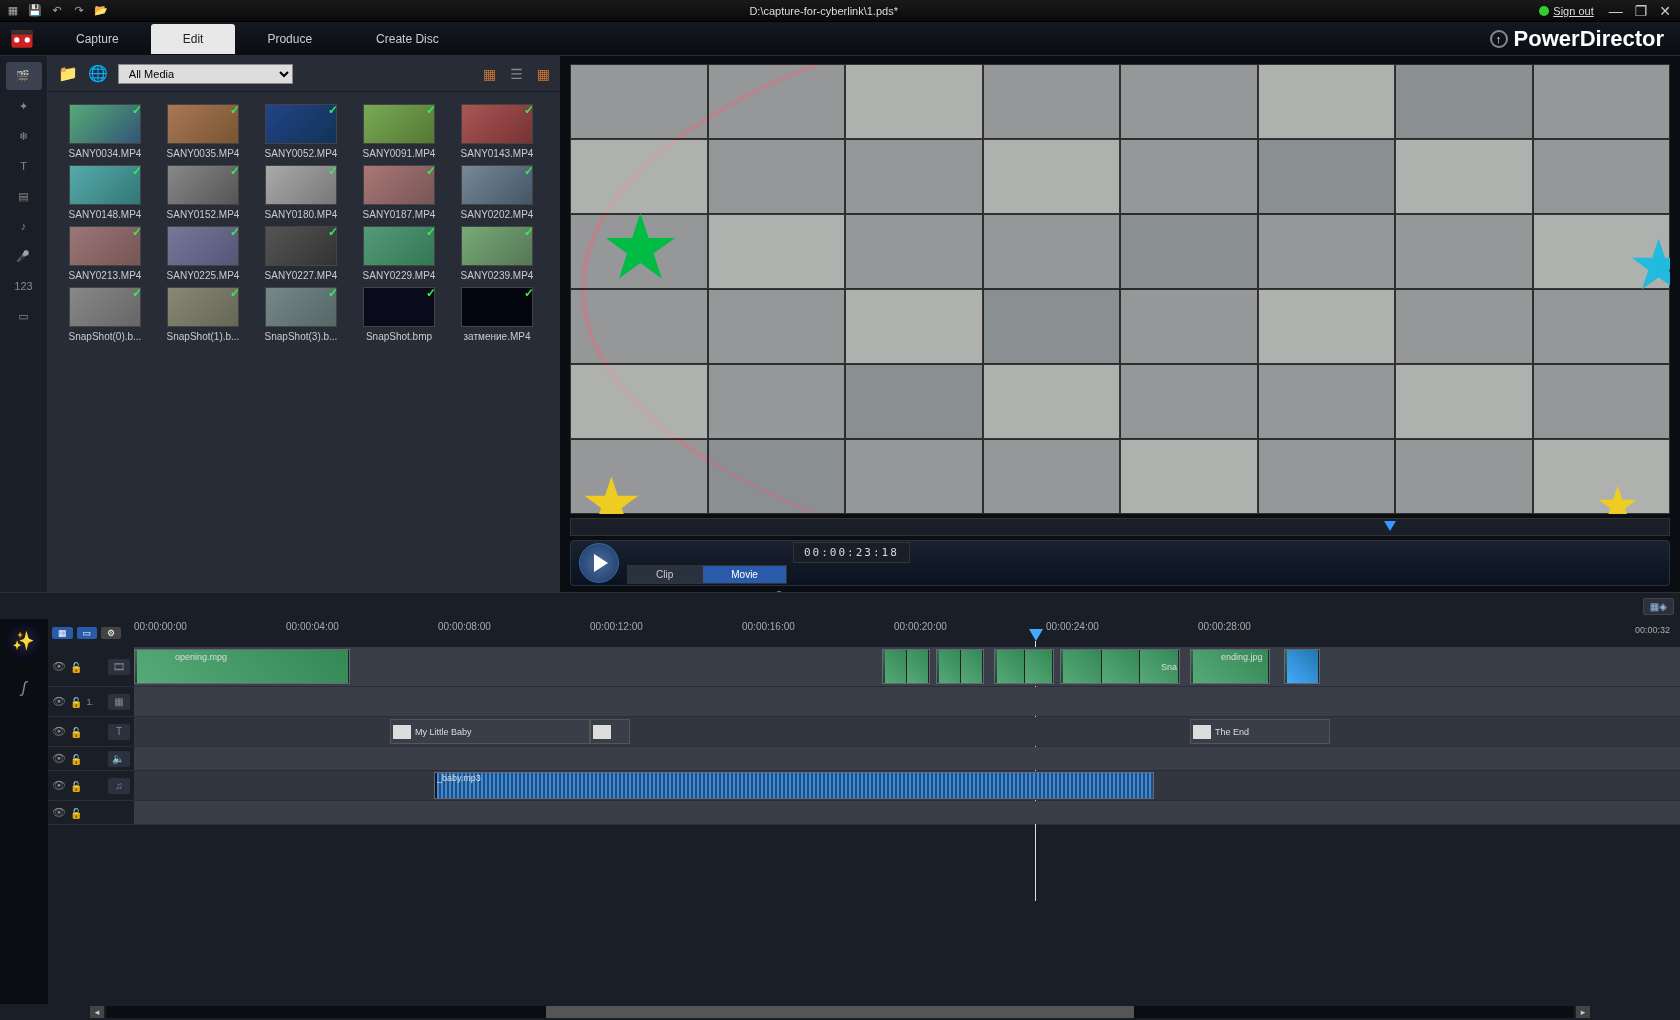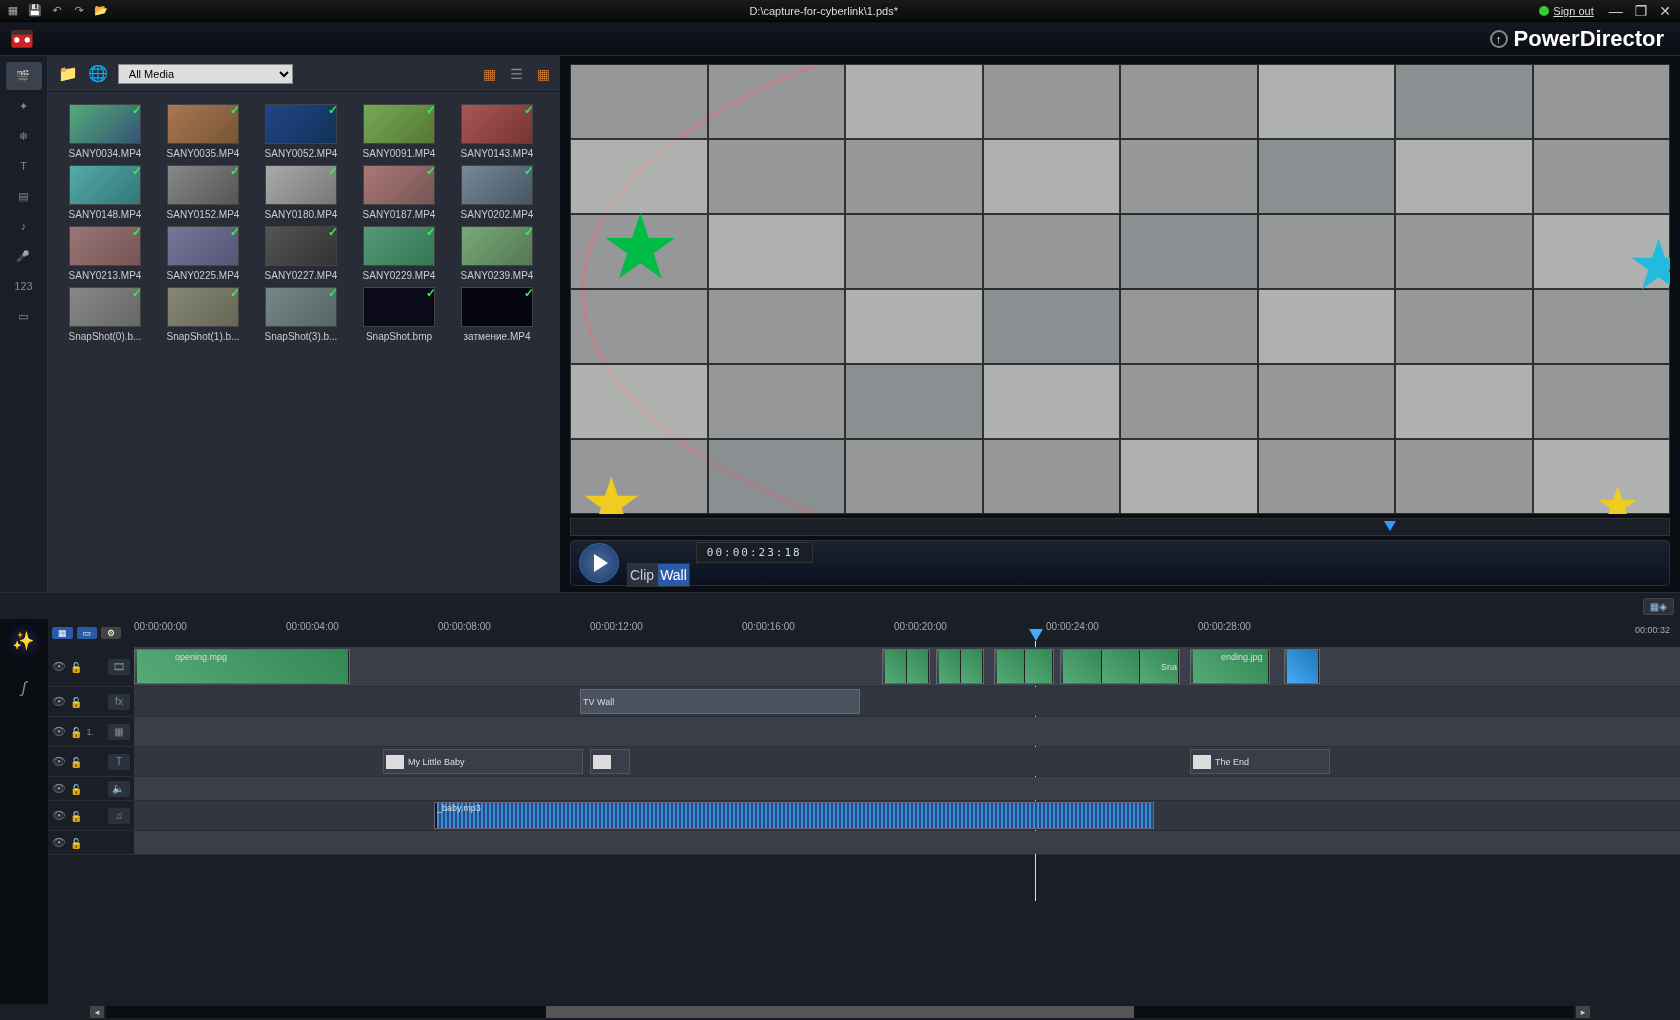--- a/index.html
+++ b/index.html
@@ -46,21 +46,21 @@
 .viewport .star.c { right:-20px; top:160px; color:#2bd; font-size:70px; }
 .viewport .star.y { left:10px; bottom:-30px; color:#ec2; font-size:70px; }
 .viewport .star.y2 { right:30px; bottom:-20px; color:#ec2; font-size:50px; }
 .viewport .curve { position:absolute; inset:0; border:3px solid #e56; border-radius:50%; transform:scale(1.4) translateX(15%); opacity:0.5; }
 .scrubber { height:18px; background:#1a1e26; margin:4px 0; position:relative; border:1px solid #333; }
 .scrubber .marker { position:absolute; left:74%; top:2px; width:0; height:0; border-left:6px solid transparent; border-right:6px solid transparent; border-top:10px solid #39f; }
 .playbar { height:46px; background:linear-gradient(#1a2230,#0a1220); border:1px solid #2a3240; border-radius:4px; display:flex; align-items:center; padding:0 8px; gap:8px; margin-bottom:6px; }
 .playbar .playbtn { width:40px; height:40px; border-radius:50%; background:radial-gradient(#4a6a9a,#1a3a6a); display:flex; align-items:center; justify-content:center; cursor:pointer; border:1px solid #36a; }
 .playbar .playbtn::after { content:''; border-left:14px solid #fff; border-top:9px solid transparent; border-bottom:9px solid transparent; margin-left:4px; }
 .playbar .modesw { display:flex; }
-.playbar .modesw span { padding:3px 2px; font-size:14px; cursor:pointer; border:1px solid #333; background:#2a3240;margin-top:45px; }
+.playbar .modesw span { padding:3px 28px; font-size:10px; cursor:pointer; border:1px solid #333; background:#2a3240;margin-top:45px; }
 .playbar .modesw span.active { background:#2a5aaa; color:#fff; }
 .playbar .timecode { background:#1a1e26; border:1px solid #333; padding:3px 10px; font-family:monospace; font-size:11px; color:#cde; letter-spacing:2px; }
 .playbar .ctrls { display:flex; gap:10px; align-items:center; margin-top:2px; }
 .playbar .ctrls span { cursor:pointer; color:#ccc; font-size:13px; }
 .timeline { height:428px; background:#1a1e26; border-top:1px solid #2a2e35; display:flex; flex-direction:column; position:relative; }
 .tltoolbar { height:26px; display:flex; align-items:center; padding:0 6px; gap:6px; justify-content:flex-end; }
 .tltoolbar .tlbtn { padding:2px 6px; background:#2a3240; border:1px solid #444; cursor:pointer; color:#9bd; font-size:10px; border-radius:2px; }
 .tlcontent { flex:1; display:flex; overflow:hidden; }
 .tlgutter { width:48px; background:#0a0d12; display:flex; flex-direction:column; align-items:center; padding-top:4px; }
 .tlgutter .wizicon { width:36px; height:36px; border-radius:50%; background:radial-gradient(#223,#001); display:flex; align-items:center; justify-content:center; margin-bottom:8px; cursor:pointer; color:#8cf; font-size:18px; }
@@ -123,20 +123,26 @@
 
 <div class="navbar">
   <div class="logo">
     <svg viewBox="0 0 32 32">
         <rect x="4" y="6" width="24" height="20" rx="2" fill="#c22"></rect>
         <rect x="4" y="6" width="24" height="5" fill="#333"></rect>
         <circle cx="10" cy="17" r="3" fill="#fff"></circle>
         <circle cx="22" cy="17" r="3" fill="#fff"></circle>
       </svg>
   </div>
+  <div class="maintabs">
+    <div class="tab">Capture</div>
+    <div class="tab active">Edit</div>
+    <div class="tab">Produce</div>
+    <div class="tab">Create Disc</div>
+  </div>
   <div class="brand">
     <span class="upicon">↑</span>
     <span>PowerDirector</span>
   </div>
 </div>
 
 <div class="workspace">
   <div class="leftpane">
     <div class="roomicon active">🎬</div>
     <div class="roomicon">✦</div>
@@ -342,21 +348,21 @@
     </div>
     <div class="scrubber">
         <div class="marker"></div>
       </div>
     <div class="playbar">
       <div class="playbtn"></div>
       <div style="display:flex;flex-direction:column;gap:4px">
         <div style="display:flex;gap:6px;align-items:center">
           <div class="modesw">
             <span>Clip</span>
-            <span class="active">Wall</span>
+            <span class="active">Movie</span>
           </div>
           <div class="timecode">00:00:23:18</div>
         </div>
         <div class="ctrls">
           <span>■</span>
           <span>◂I</span>
           <span>⎙</span>
           <span>I▸</span>
           <span>▸▸</span>
           <span>▭</span>
@@ -445,51 +451,39 @@
               <span style="position:absolute;left:30px;top:2px">ending.jpg</span>
             </div>
           <div class="clip vid" style="left:1150px;width:36px">
               <div class="microthumbs">
                 <div style="background:linear-gradient(45deg,#4af,#27a)"></div>
               </div>
             </div>
         </div>
       </div>
 
-      <div class="track h30 odd">
-        <div class="trackhead">
-            <span class="eye"></span>
-            <span class="lock"></span>
-            <span class="ticon">fx</span>
-          </div>
-        <div class="trackbody">
-          <div class="clip fx" style="left:446px;width:280px">
-              <span>TV Wall</span>
-            </div>
-        </div>
-      </div>
 
       <div class="track h30">
         <div class="trackhead">
             <span class="eye"></span>
             <span class="lock"></span>
             <span style="font-size:9px;color:#888">1.</span>
             <span class="ticon">▦</span>
           </div>
         <div class="trackbody"></div>
       </div>
 
       <div class="track h30 odd">
         <div class="trackhead">
             <span class="eye"></span>
             <span class="lock"></span>
             <span class="ticon">T</span>
           </div>
         <div class="trackbody">
-          <div class="clip title" style="left:249px;width:200px">
+          <div class="clip title" style="left:256px;width:200px">
               <span class="thwite"></span>
               <span>My Little Baby</span>
             </div>
           <div class="clip title" style="left:456px;width:40px">
               <span class="thwite"></span>
             </div>
           <div class="clip title" style="left:1056px;width:140px">
               <span class="thwite"></span>
               <span>The End</span>
             </div>

